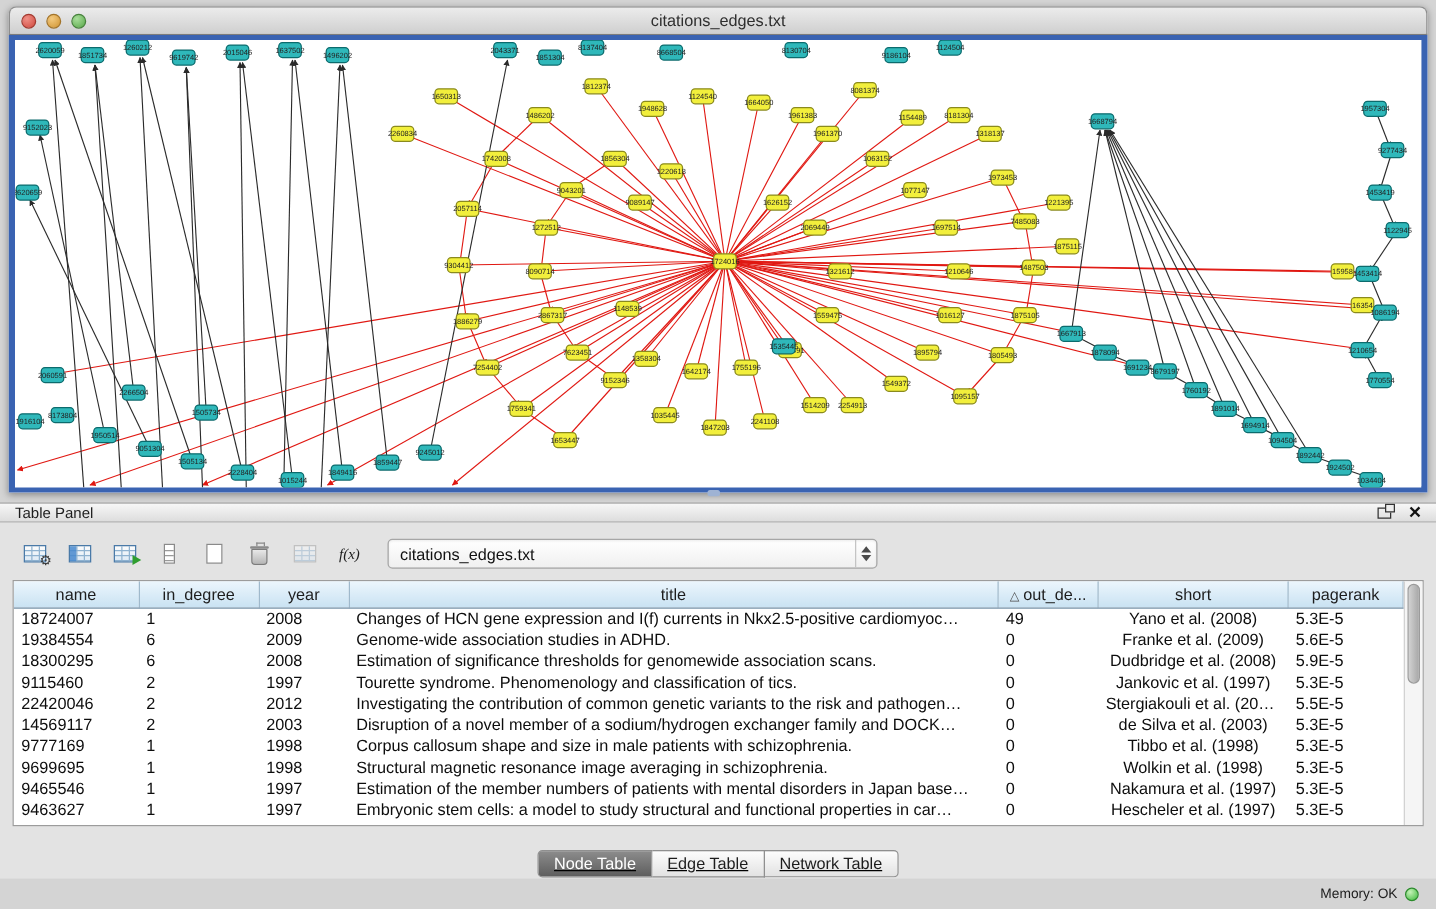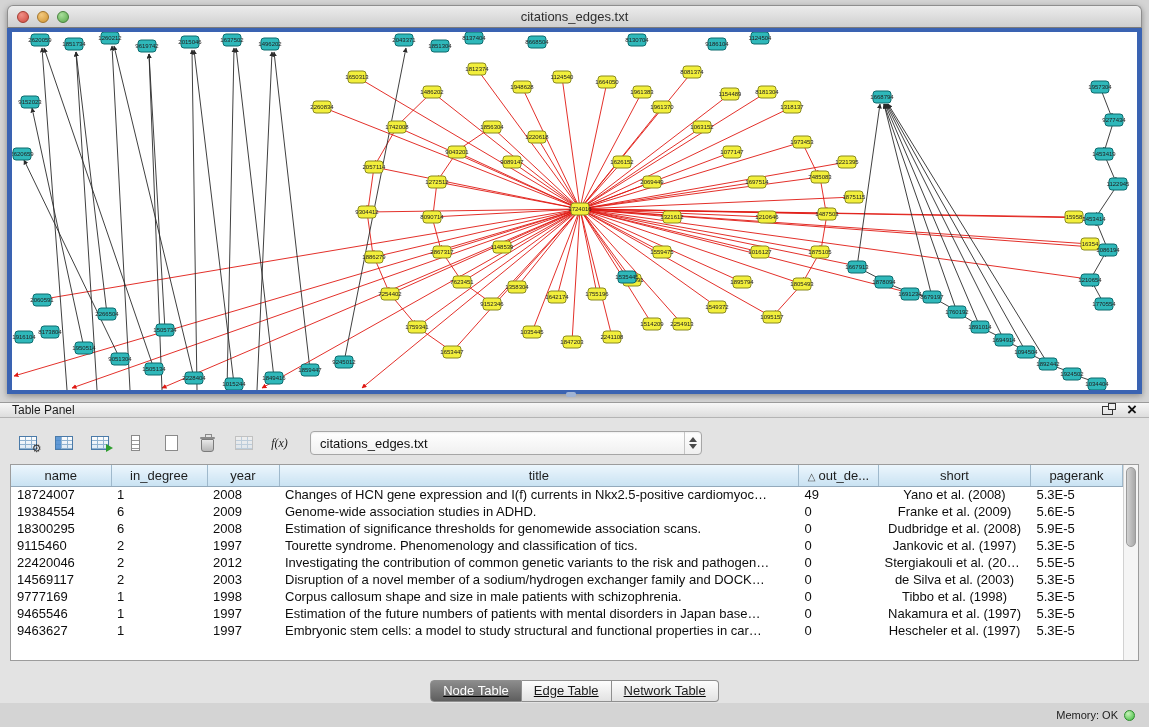--- a/index.html
+++ b/index.html
@@ -834,24 +834,33 @@
             <tr>
               <td class="c0">9777169</td>
               <td class="c1">1</td>
               <td class="c2">1998</td>
               <td class="c3">Corpus callosum shape and size in male patients with schizophrenia.</td>
               <td class="c4">0</td>
               <td class="c5">Tibbo et al. (1998)</td>
               <td class="c6">5.3E-5</td>
             </tr>
             <tr>
+              <td class="c0">9699695</td>
+              <td class="c1">1</td>
+              <td class="c2">1998</td>
+              <td class="c3">Structural magnetic resonance image averaging in schizophrenia.</td>
+              <td class="c4">0</td>
+              <td class="c5">Wolkin et al. (1998)</td>
+              <td class="c6">5.3E-5</td>
+            </tr>
+            <tr>
               <td class="c0">9465546</td>
               <td class="c1">1</td>
               <td class="c2">1997</td>
-              <td class="c3">Estimation of the future numbers of patients with mental disorders in Japan base…</td>
+              <td class="c3">Estimation of the member numbers of patients with mental disorders in Japan base…</td>
               <td class="c4">0</td>
               <td class="c5">Nakamura et al. (1997)</td>
               <td class="c6">5.3E-5</td>
             </tr>
             <tr>
               <td class="c0">9463627</td>
               <td class="c1">1</td>
               <td class="c2">1997</td>
               <td class="c3">Embryonic stem cells: a model to study structural and functional properties in car…</td>
               <td class="c4">0</td>

